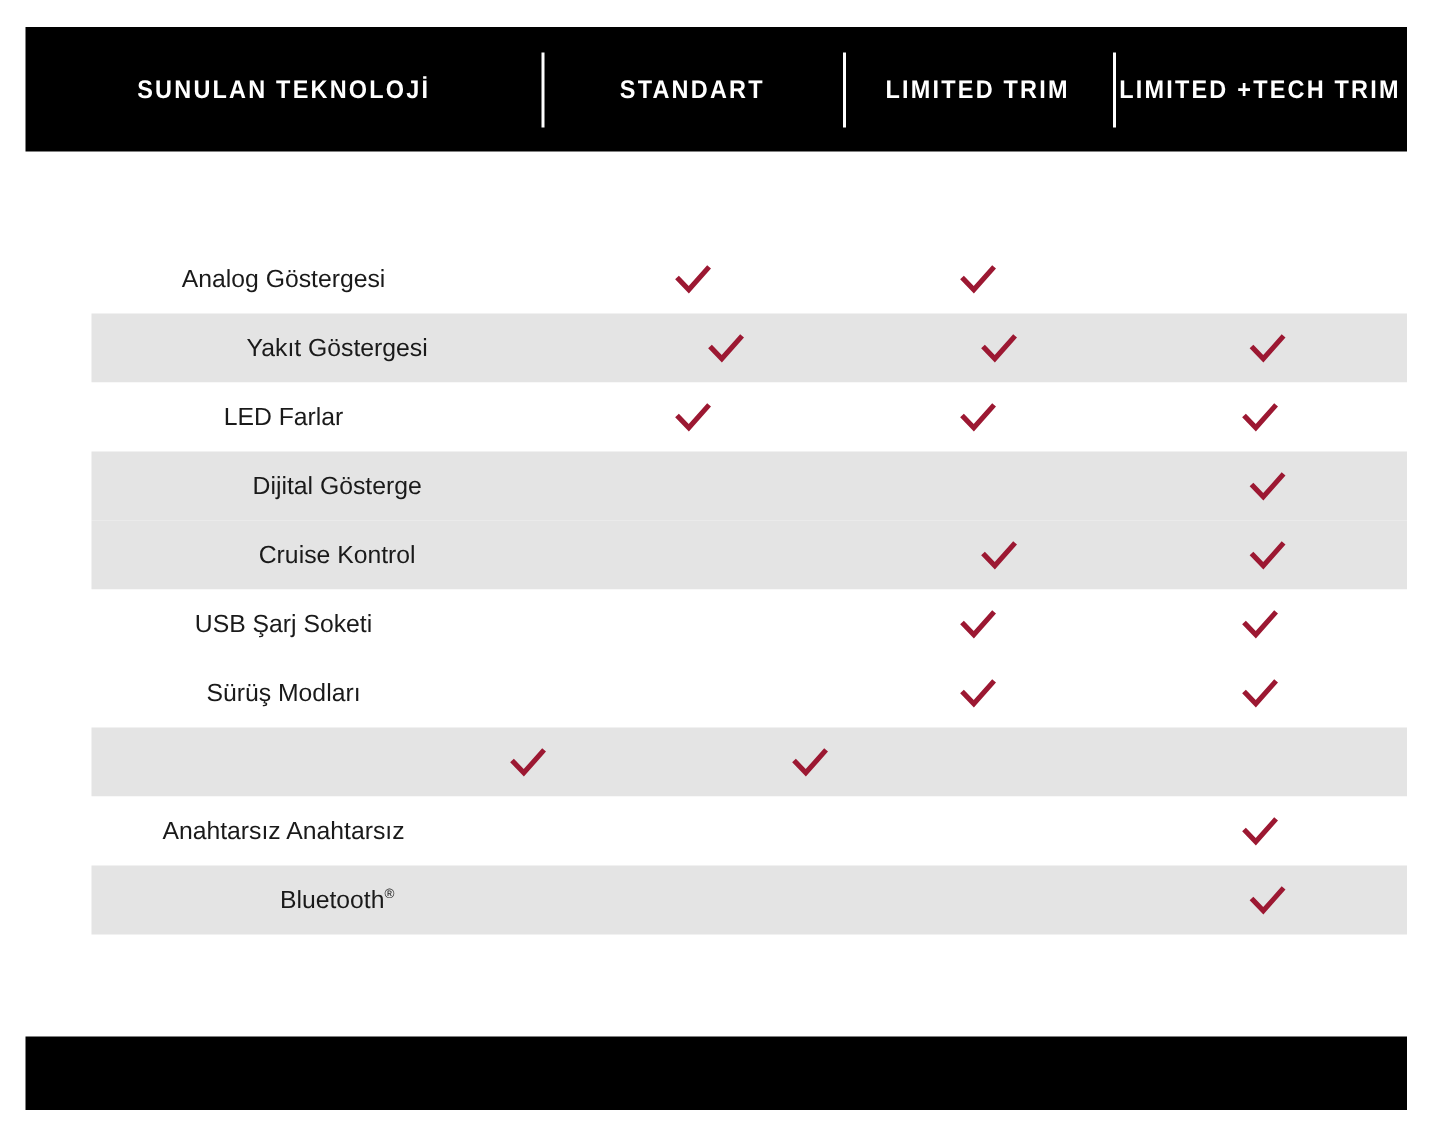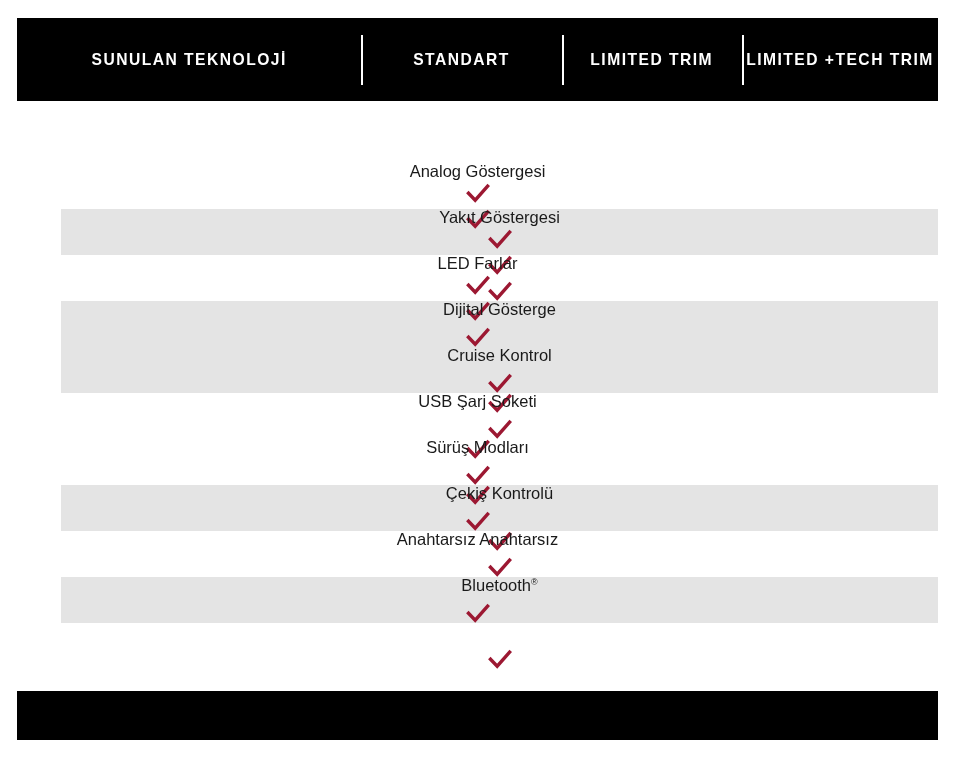--- a/index.html
+++ b/index.html
@@ -81,21 +81,20 @@
     top: 163px;
     width: 921px;
   }
 
   .row {
     display: flex;
     align-items: center;
     height: 46px;
     background: #ffffff;
     box-sizing: border-box;
-    flex-direction: column;
   }
   .row.zebra {
     background: #e4e4e4;
     margin-left: 44px;
   }
 
   .cell {
     height: 46px;
     display: flex;
     align-items: center;
@@ -304,23 +303,20 @@
             <path d="M3.5 13.2 L10.2 20.2 L22.6 6.2"></path>
           </svg>
         </div>
         <div class="cell col-ltdtech">
           <svg viewBox="0 0 26 26" class="check">
             <path d="M3.5 13.2 L10.2 20.2 L22.6 6.2"></path>
           </svg>
         </div>
       </div>
       <div class="row zebra">
-        <div class="cell col-feature">
-          <span class="feature-label">Çekiş Kontrolü</span>
-        </div>
         <div class="cell col-std">
           <svg viewBox="0 0 26 26" class="check empty">
             <path d="M3.5 13.2 L10.2 20.2 L22.6 6.2"></path>
           </svg>
         </div>
         <div class="cell col-ltd">
           <svg viewBox="0 0 26 26" class="check">
             <path d="M3.5 13.2 L10.2 20.2 L22.6 6.2"></path>
           </svg>
         </div>

